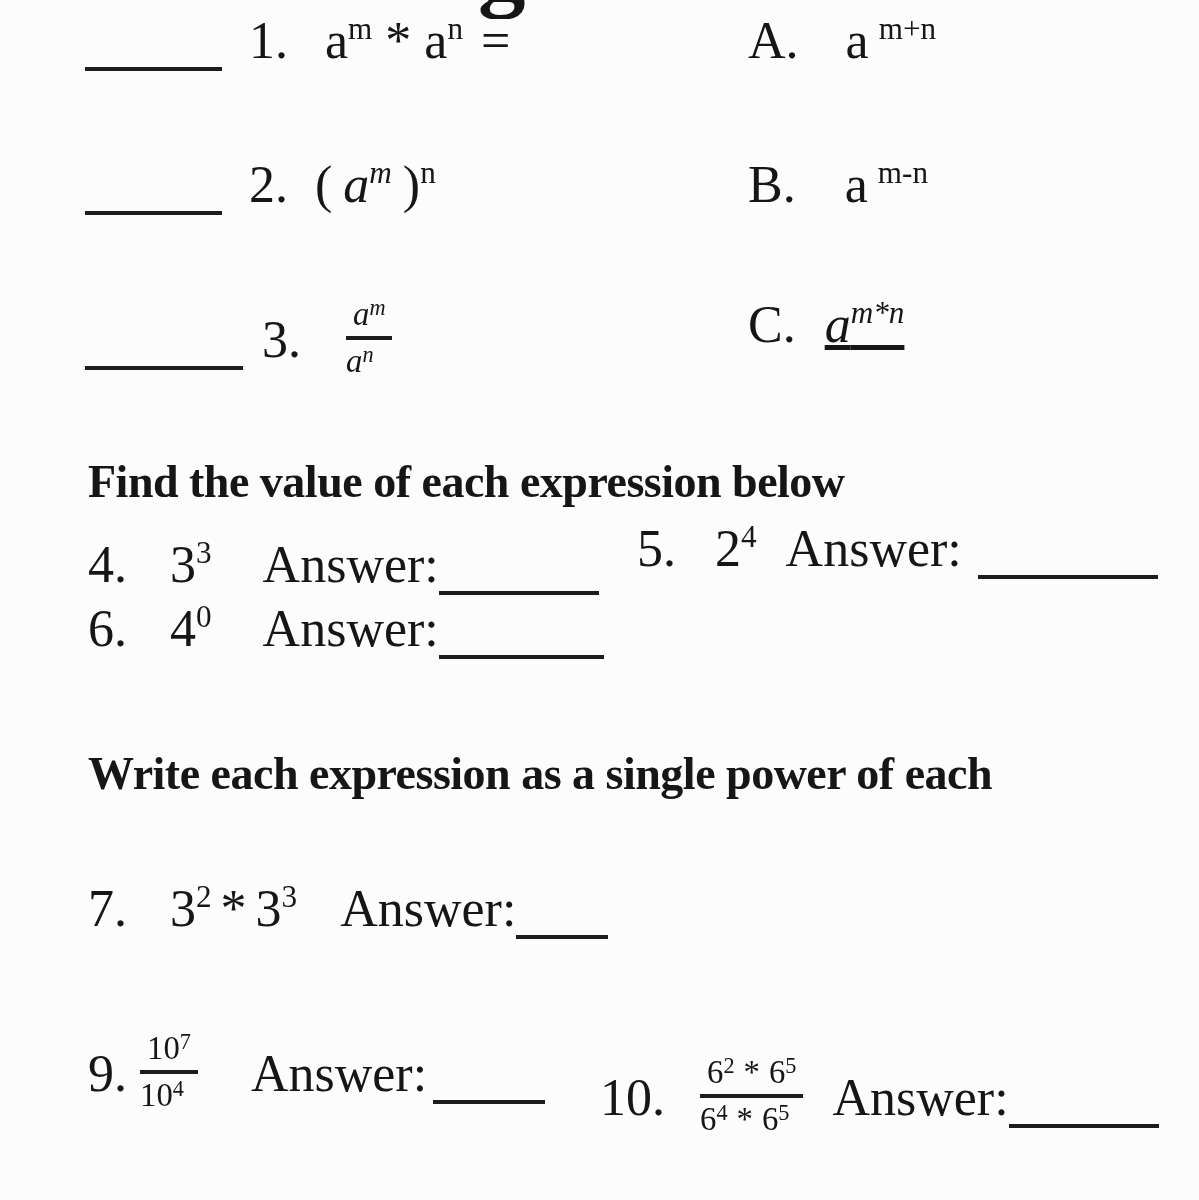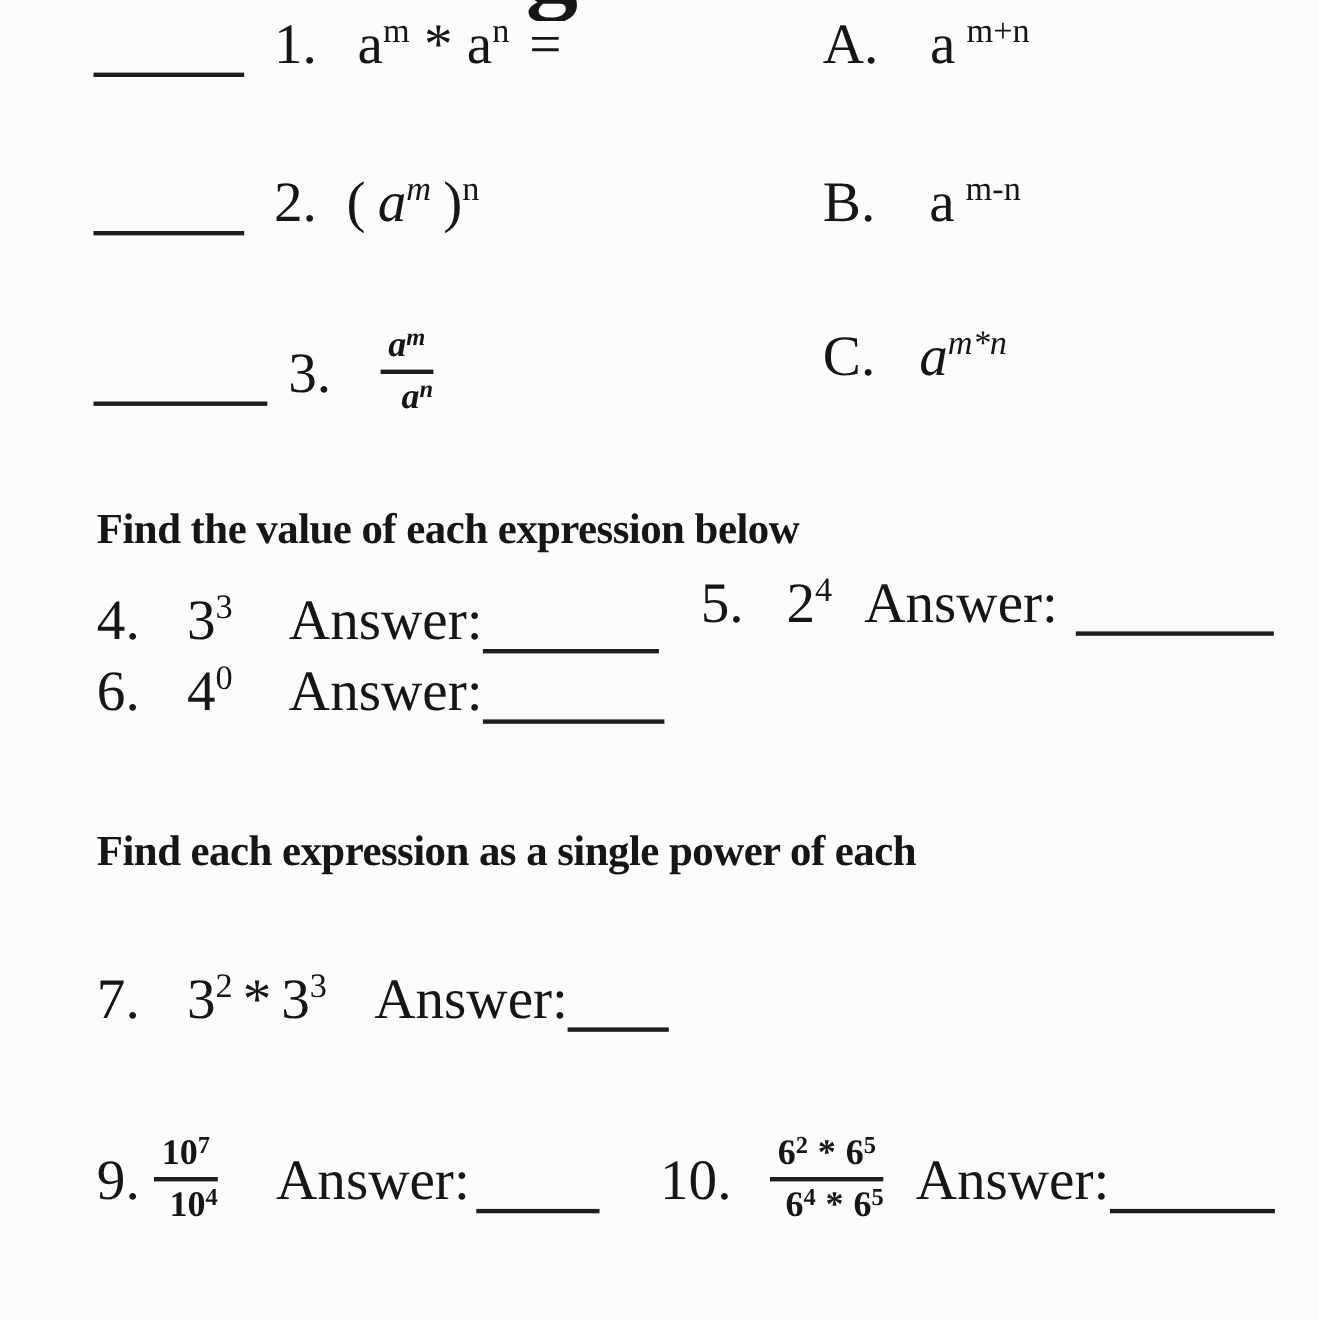--- a/index.html
+++ b/index.html
@@ -21,33 +21,32 @@
     vertical-align:-13px;
   }
 
   .num { display:inline-block; }
   .sup { position:relative; top:-0.60em; font-size:0.60em; }
   .it  { font-style:italic; }
 
   .heading {
     position:absolute;
     font-weight:700;
-    font-size:39px;
+    font-size:46px;
     letter-spacing:-0.5px;
     line-height:63px;
     white-space:nowrap;
   }
 
   .frac {
     display:inline-block;
-    text-align:right;
+    text-align:left;
     vertical-align:-0.44em;
     line-height:1;
     font-size:0.63em;
-    font-weight:bold;
   }
   .frac .fnum { display:block; border-bottom:4px solid #1d1d1d; padding:2px 7px 5px; }
   .frac .fden { display:block; padding-top:5px; }
   .frac .sup  { top:-0.45em; font-size:0.68em; }
 
   .op  { margin:0 13px; }
   .op-tight { margin:0 9px; }
   .gap-sup { margin-left:10px; }
 
   
@@ -96,21 +95,21 @@
     <span class="blank" style="width:158px;"></span>
     <span class="num" style="margin-left:6px;">3.</span>
     <span class="frac it" style="margin-left:32px;">
       <span class="fnum"><span>a</span><span class="sup">m</span></span>
       <span class="fden"><span>a</span><span class="sup">n</span></span>
     </span>
   </div>
 
   <div class="row" style="left:748px; top:296px;">
     <span>C.</span>
-    <span style="margin-left:27px;"><span class="it">a</span><span class="sup it">m*n</span></span>
+    <span style="margin-left:16px;text-decoration:underline;"><span class="it">a</span><span class="sup it">m*n</span></span>
   </div>
 
   <div class="heading" style="left:88px; top:450px;">Find the value of each expression below</div>
 
   <div class="row" style="left:88px; top:536px;">
     <span>4.</span>
     <span style="margin-left:30px;"><span>3</span><span class="sup">3</span></span>
     <span style="margin-left:38px;">Answer:</span><span class="blank" style="width:160px;"></span>
   </div>
   <div class="row" style="left:637px; top:520px;">
@@ -119,38 +118,38 @@
     <span style="margin-left:16px;">Answer:</span><span class="blank" style="width:180px; margin-left:16px;"></span>
   </div>
 
   <div class="row" style="left:88px; top:600px;">
     <span>6.</span>
     <span style="margin-left:30px;"><span>4</span><span class="sup">0</span></span>
     <span style="margin-left:38px;">Answer:</span><span class="blank" style="width:165px;"></span>
   </div>
 
   <div class="heading" style="left:88px; top:742px;">
-    <div>Find each expression as a single power of each</div>
+    <div>Write each expression as a single power of each</div>
   </div>
 
   <div class="row" style="left:88px; top:880px;">
     <span>7.</span>
     <span style="margin-left:30px;"><span>3</span><span class="sup">2</span><span class="op-tight">*</span><span>3</span><span class="sup">3</span></span>
     <span style="margin-left:30px;">Answer:</span><span class="blank" style="width:92px;"></span>
   </div>
 
   <div class="row" style="left:88px; top:1030px;">
     <span>9.</span>
     <span class="frac" style="">
       <span class="fnum"><span>10</span><span class="sup">7</span></span>
       <span class="fden"><span>10</span><span class="sup">4</span></span>
     </span>
     <span style="margin-left:40px;">Answer:</span><span class="blank" style="width:112px; margin-left:6px;"></span>
   </div>
-  <div class="row" style="left:600px; top:1030px;">
+  <div class="row" style="left:600px; top:1054px;">
     <span>10.</span>
     <span class="frac" style="margin-left:22px;">
       <span class="fnum"><span>6</span><span class="sup">2</span><span class="op-tight">*</span><span>6</span><span class="sup">5</span></span>
       <span class="fden"><span>6</span><span class="sup">4</span><span class="op-tight">*</span><span>6</span><span class="sup">5</span></span>
     </span>
     <span style="margin-left:16px;">Answer:</span><span class="blank" style="width:150px;"></span>
   </div>
 
 </div>
 

